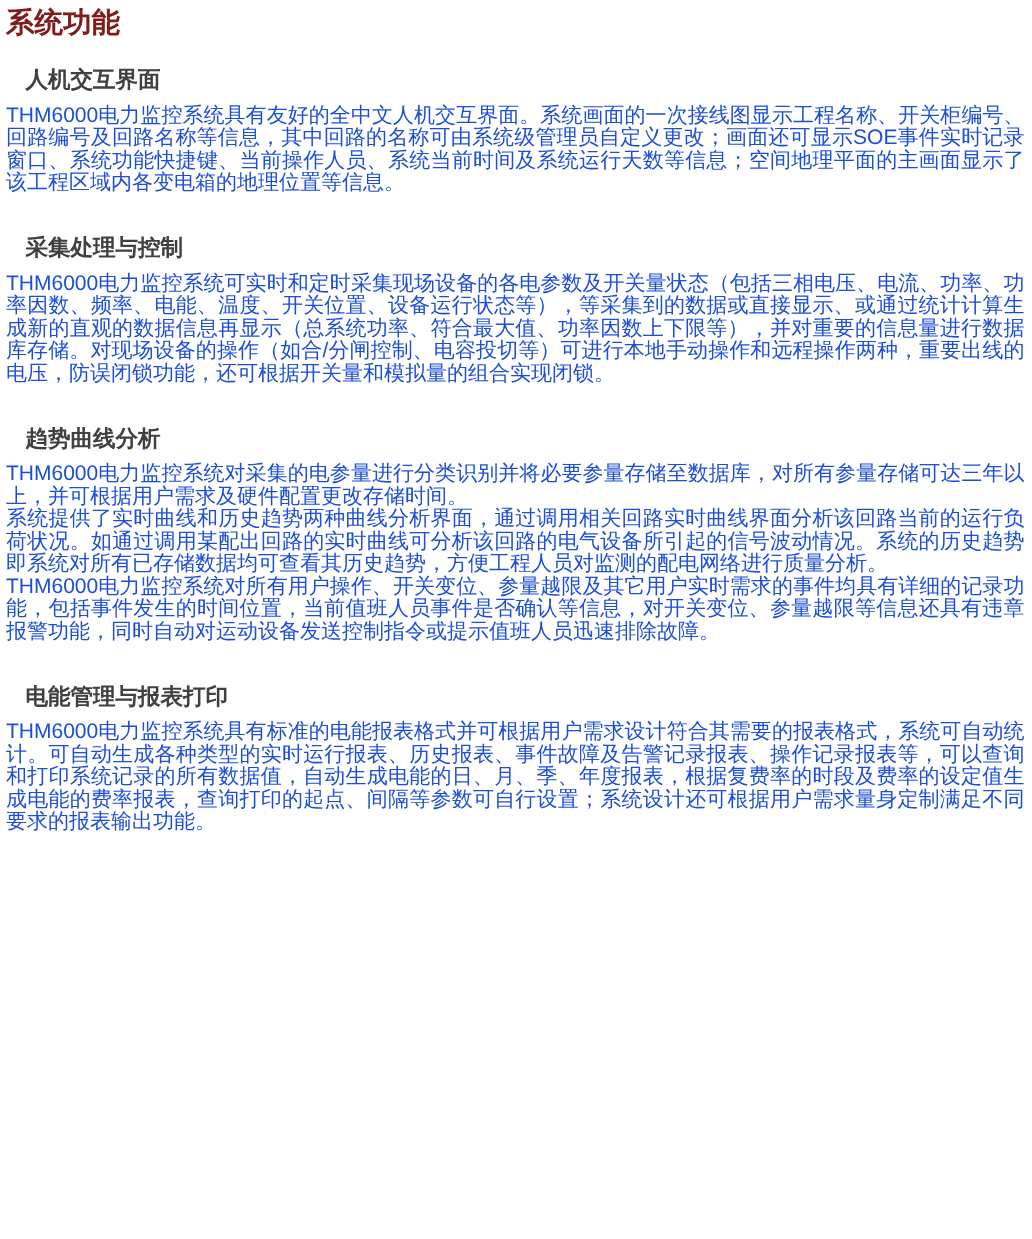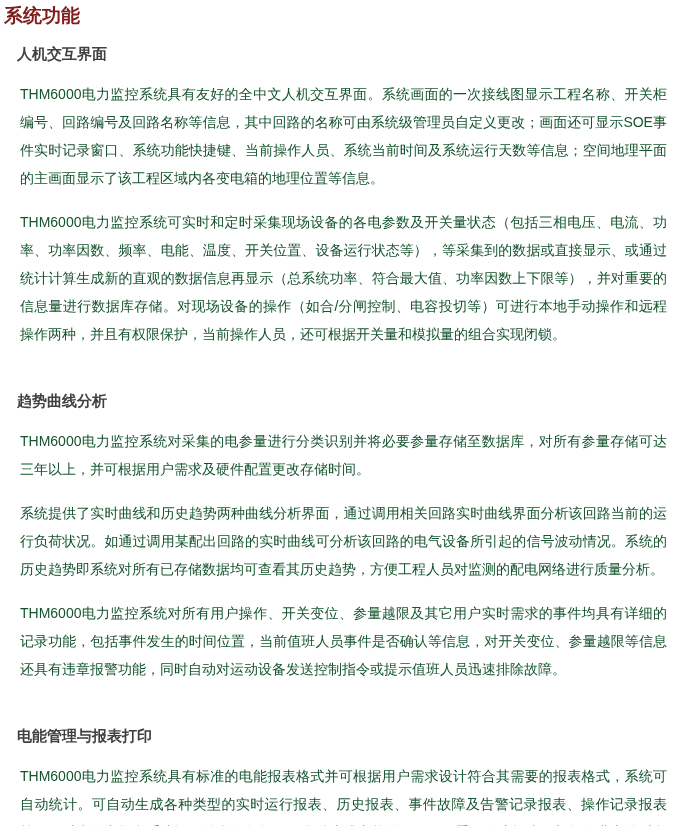--- a/index.html
+++ b/index.html
@@ -33,39 +33,40 @@
     padding-top: 6px;
     font-size: 15px;
     line-height: 20px;
     font-weight: bold;
     color: #404040;
   }
   .doc-section + .doc-section .section-heading {
     padding-top: 27px;
   }
   .doc-paragraph {
-    margin: 16px;
+    margin: 0;
     font-size: 14px;
-    line-height: 28px;
-    color: #14532d;
+    line-height: 15px;
+    color: #1d4ed8;
     text-align: justify;
   }
 </style>
 </head>
 <body>
 
 <div class="page">
   <h1 class="page-title">系统功能</h1>
   <div id="sections">
       <section class="doc-section">
         <h2 class="section-heading">人机交互界面</h2>
         <p class="doc-paragraph">THM6000电力监控系统具有友好的全中文人机交互界面。系统画面的一次接线图显示工程名称、开关柜编号、回路编号及回路名称等信息，其中回路的名称可由系统级管理员自定义更改；画面还可显示SOE事件实时记录窗口、系统功能快捷键、当前操作人员、系统当前时间及系统运行天数等信息；空间地理平面的主画面显示了该工程区域内各变电箱的地理位置等信息。</p>
       </section>
       <section class="doc-section">
-        <p class="doc-paragraph">THM6000电力监控系统可实时和定时采集现场设备的各电参数及开关量状态（包括三相电压、电流、功率、功率因数、频率、电能、温度、开关位置、设备运行状态等），等采集到的数据或直接显示、或通过统计计算生成新的直观的数据信息再显示（总系统功率、符合最大值、功率因数上下限等），并对重要的信息量进行数据库存储。对现场设备的操作（如合/分闸控制、电容投切等）可进行本地手动操作和远程操作两种，并且有权限保护，当前操作人员，还可根据开关量和模拟量的组合实现闭锁。</p>
+        <h2 class="section-heading">采集处理与控制</h2>
+        <p class="doc-paragraph">THM6000电力监控系统可实时和定时采集现场设备的各电参数及开关量状态（包括三相电压、电流、功率、功率因数、频率、电能、温度、开关位置、设备运行状态等），等采集到的数据或直接显示、或通过统计计算生成新的直观的数据信息再显示（总系统功率、符合最大值、功率因数上下限等），并对重要的信息量进行数据库存储。对现场设备的操作（如合/分闸控制、电容投切等）可进行本地手动操作和远程操作两种，重要出线的电压，防误闭锁功能，还可根据开关量和模拟量的组合实现闭锁。</p>
       </section>
       <section class="doc-section">
         <h2 class="section-heading">趋势曲线分析</h2>
         <p class="doc-paragraph">THM6000电力监控系统对采集的电参量进行分类识别并将必要参量存储至数据库，对所有参量存储可达三年以上，并可根据用户需求及硬件配置更改存储时间。</p>
         <p class="doc-paragraph">系统提供了实时曲线和历史趋势两种曲线分析界面，通过调用相关回路实时曲线界面分析该回路当前的运行负荷状况。如通过调用某配出回路的实时曲线可分析该回路的电气设备所引起的信号波动情况。系统的历史趋势即系统对所有已存储数据均可查看其历史趋势，方便工程人员对监测的配电网络进行质量分析。</p>
       </section>
       <section class="doc-section">
         <p class="doc-paragraph">THM6000电力监控系统对所有用户操作、开关变位、参量越限及其它用户实时需求的事件均具有详细的记录功能，包括事件发生的时间位置，当前值班人员事件是否确认等信息，对开关变位、参量越限等信息还具有违章报警功能，同时自动对运动设备发送控制指令或提示值班人员迅速排除故障。</p>
       </section>
       <section class="doc-section">

